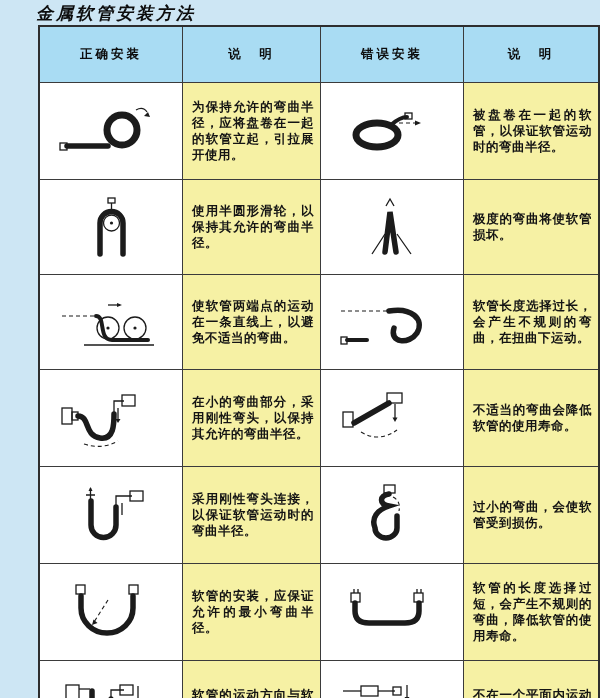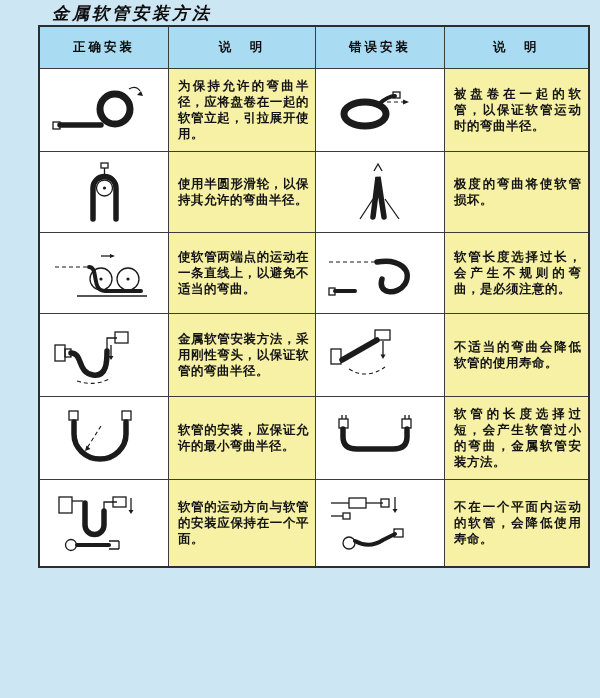--- a/index.html
+++ b/index.html
@@ -4,32 +4,32 @@
 <style>
   html,body { margin:0; padding:0; }
   body {
     width:600px; height:698px;
     background:#cde6f4;
     font-family:"Liberation Sans", sans-serif;
     color:#111;
     position:relative;
   }
   .title {
-    position:absolute; left:52px; top:2px;
+    position:absolute; left:36px; top:2px;
     font-family:"Liberation Serif", serif;
     font-style:italic; font-weight:bold;
     font-size:17px; letter-spacing:3px; color:#0d0d0d;
   }
   table.guide {
     position:absolute; left:38px; top:25px;
     border-collapse:collapse; table-layout:fixed;
     border:2px solid #2e2e2e;
     background:#ffffff;
   }
-  th, td { border:1px solid #3b3b3b; padding:9px; }
+  th, td { border:1px solid #3b3b3b; padding:16px; }
   th {
     background:#a9dcf3; height:23px;
     font-size:12.5px; font-weight:bold; letter-spacing:3px;
     text-align:center; color:#0d0d0d;
   }
   td.img { background:#ffffff; text-align:center; vertical-align:middle; }
   td.note {
     background:#f6f1a4;
     font-size:12.5px; font-weight:bold; line-height:16px;
     letter-spacing:0.5px; color:#141414;
@@ -130,50 +130,71 @@
       </td>
       <td class="note">使软管两端点的运动在一条直线上，以避免不适当的弯曲。</td>
       <td class="img">
         <svg width="110" height="62" viewBox="0 0 110 62">
           <path class="d" d="M4,20 H52"></path>
           <path class="h" d="M52,20 C74,16 88,28 80,42 C72,54 52,52 57,37"></path>
           <rect class="t" x="4" y="46" width="6" height="7"></rect>
           <path class="h4" d="M10,49 H30"></path>
         </svg>
       </td>
-      <td class="note">软管长度选择过长，会产生不规则的弯曲，是必须注意的。</td>
+      <td class="note">软管长度选择过长，会产生不规则的弯曲，在扭曲下运动。</td>
     </tr>
 
     <tr class="r">
       <td class="img">
         <svg width="110" height="64" viewBox="0 0 110 64">
           <rect class="t" x="6" y="22" width="10" height="16"></rect>
             <rect class="t" x="16" y="26" width="6" height="8"></rect>
           <path class="h" d="M22,30 C34,30 28,50 44,52 C58,54 58,38 58,28"></path>
           <path class="t" d="M58,28 V15 H68"></path>
             <rect class="t" x="66" y="9" width="13" height="11"></rect>
           <path class="t" d="M62,22 V34"></path>
             <path class="f" d="M62,37 l-2.5,-4 h5 z"></path>
           <path class="d" d="M28,58 Q46,64 62,55"></path>
         </svg>
       </td>
-      <td class="note">金属软管安装方法，采用刚性弯头，以保证软管的弯曲半径。</td>
+      <td class="note">在小的弯曲部分，采用刚性弯头，以保持其允许的弯曲半径。</td>
       <td class="img">
         <svg width="110" height="64" viewBox="0 0 110 64">
           <rect class="t" x="6" y="26" width="10" height="15"></rect>
           <path class="h" d="M17,37 L52,17"></path>
           <rect class="t" x="50" y="7" width="15" height="10"></rect>
           <path class="t" d="M58,18 V33"></path>
             <path class="f" d="M58,36 l-2.5,-4.5 h5 z"></path>
           <path class="d" d="M24,46 Q42,57 60,44"></path>
         </svg>
       </td>
       <td class="note">不适当的弯曲会降低软管的使用寿命。</td>
     </tr>
 
+    <tr class="r">
+      <td class="img">
+        <svg width="110" height="64" viewBox="0 0 110 64">
+          <path class="t" d="M30,12 h9 M34.5,16 V5"></path>
+            <path class="f" d="M34.5,4 l-2,4 h4 z"></path>
+          <path class="h" d="M35,18 V42 A12.5,12.5 0 0 0 60,42 V24"></path>
+          <path class="t" d="M60,24 V13 H76"></path>
+            <rect class="t" x="74" y="8" width="13" height="10"></rect>
+          <path class="t" d="M66,20 V32"></path>
+        </svg>
+      </td>
+      <td class="note">采用刚性弯头连接，以保证软管运动时的弯曲半径。</td>
+      <td class="img">
+        <svg width="110" height="64" viewBox="0 0 110 64">
+          <rect class="t" x="47" y="2" width="11" height="8"></rect>
+          <path class="h" d="M52,11 C42,13 42,21 52,23 C40,27 34,35 38,45 A11,10 0 0 0 60,45 V33"></path>
+          <path class="d" d="M56,14 q8,4 6,14"></path>
+        </svg>
+      </td>
+      <td class="note">过小的弯曲，会使软管受到损伤。</td>
+    </tr>
 
 
 
     <tr class="r">
       <td class="img">
         <svg width="110" height="64" viewBox="0 0 110 64">
           <rect class="t" x="20" y="5" width="9" height="9"></rect>
             <rect class="t" x="73" y="5" width="9" height="9"></rect>
           <path class="h" d="M25,16 V28 A26,25 0 0 0 77,28 V16"></path>
           <path class="d" d="M52,20 L38,42"></path>
@@ -183,21 +204,21 @@
       <td class="note">软管的安装，应保证允许的最小弯曲半径。</td>
       <td class="img">
         <svg width="110" height="64" viewBox="0 0 110 64">
           <rect class="t" x="14" y="13" width="9" height="9"></rect>
             <path class="t" d="M17,9 v4 m4,-4 v4"></path>
           <rect class="t" x="77" y="13" width="9" height="9"></rect>
             <path class="t" d="M80,9 v4 m4,-4 v4"></path>
           <path class="h" d="M18,23 V31 Q18,43 32,43 H68 Q82,43 82,31 V23"></path>
         </svg>
       </td>
-      <td class="note">软管的长度选择过短，会产生软管过小的弯曲，金属软管安装方法。</td>
+      <td class="note">软管的长度选择过短，会产生不规则的弯曲，降低软管的使用寿命。</td>
     </tr>
 
     <tr class="r r9">
       <td class="img">
         <svg width="110" height="68" viewBox="0 0 110 68">
           <rect class="t" x="10" y="8" width="13" height="16"></rect>
           <path class="t" d="M23,12 H34"></path>
           <path class="h" d="M36,14 V36 A9.5,9.5 0 0 0 55,36 V22"></path>
           <path class="t" d="M55,22 V13 H68"></path>
             <rect class="t" x="64" y="8" width="13" height="10"></rect>

